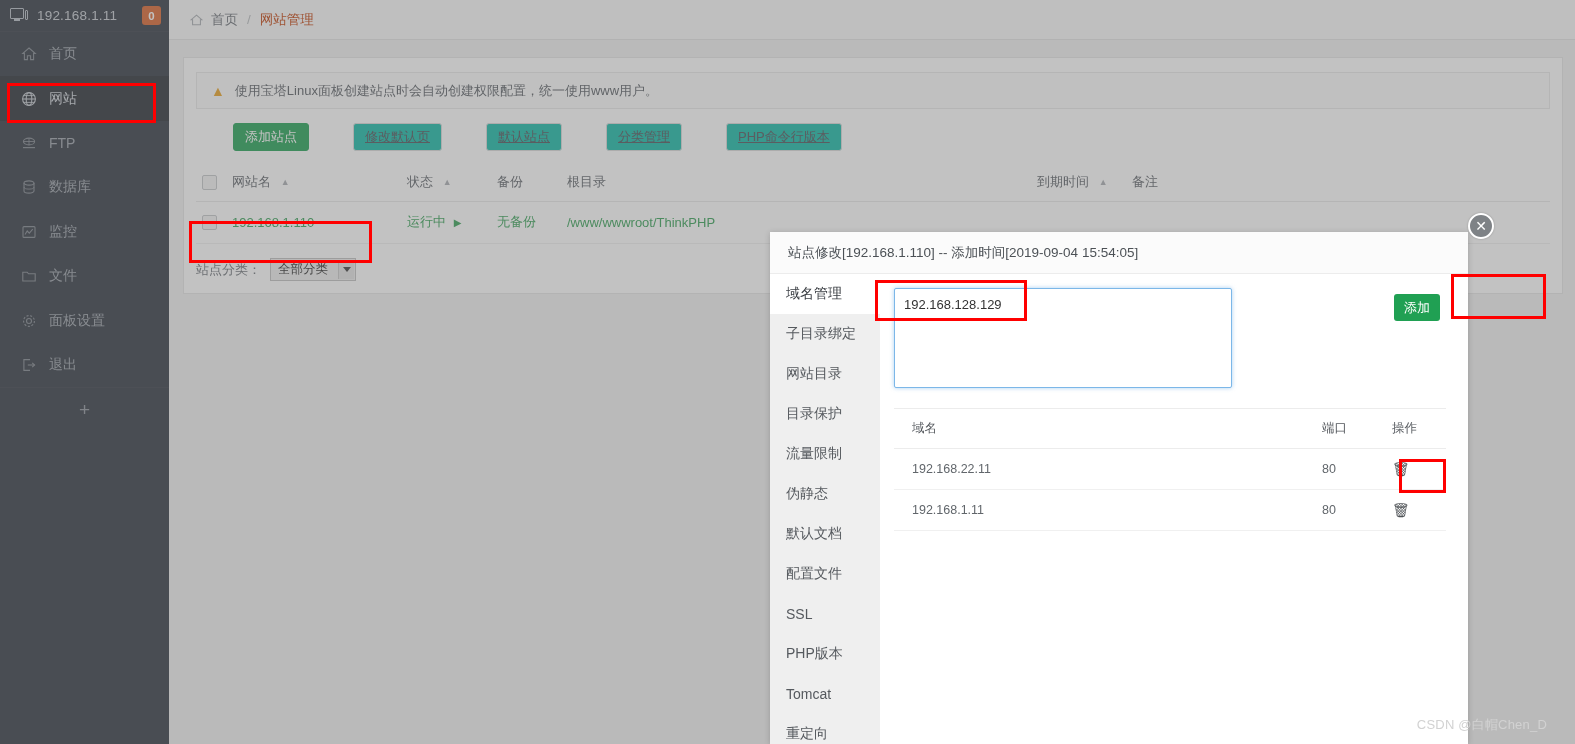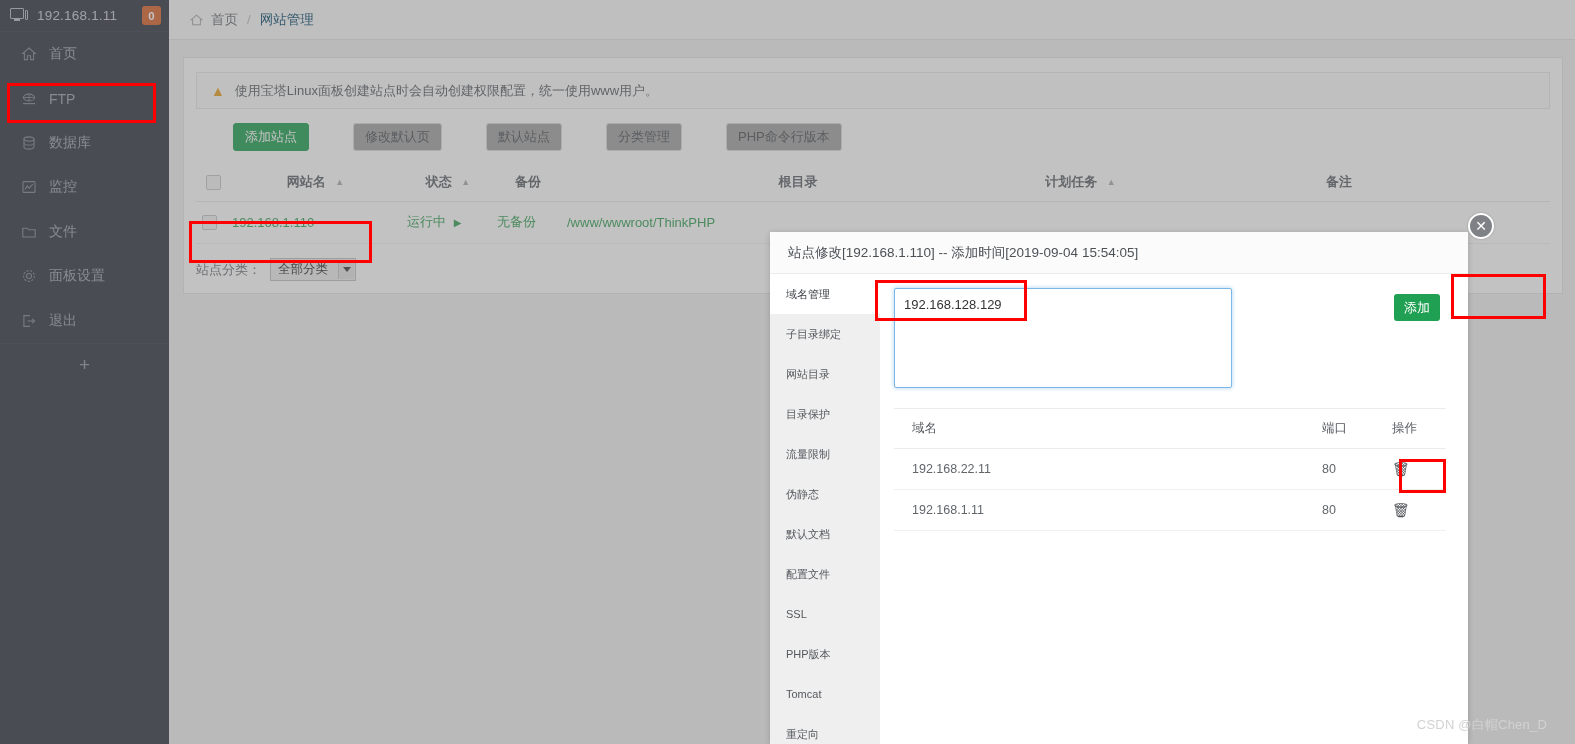--- a/index.html
+++ b/index.html
@@ -85,44 +85,44 @@
 
   .crumb-bar {
     height: 40px; background: #fafafa;
     border-bottom: 1px solid #e4e4e4;
     display: flex; align-items: center;
     padding-left: 20px; gap: 7px;
     font-size: 13.5px; color: #6b7077;
   }
   .crumb-bar .home-icon { width: 15px; height: 14px; flex:0 0 15px; }
   .crumb-bar .sep { color: #b9bcbf; padding: 0 2px; }
-  .crumb-bar .cur { color: #0c4a6e; }
+  .crumb-bar .cur { color: #c2410c; }
 
   .content-wrap { padding: 17px 12px 0 14px; }
   .panel { background: #fff; border: 1px solid #e6e6e6; min-height: 225px; padding: 14px 12px 12px 12px; }
 
   .notice {
     background: #fbfbfb; border: 1px solid #e9e9e9;
     height: 37px; display:flex; align-items:center; gap: 10px;
     padding: 0 14px; font-size: 13px; color: #585d63;
   }
   .warn-ico { color: #e8a020; font-size: 14px; line-height: 1; }
 
   .btnbar { display: flex; gap: 7px; margin-top: 14px; }
   .btn {
     height: 28px; padding: 0 11px;
     display: inline-flex; align-items: center; justify-content: center;
     font-size: 13px; border-radius: 3px; cursor: pointer; white-space: nowrap; margin-left: 37px;
   }
-  .btn.default { background: #a3a3a3; border: 1px solid #d9d9d9; color: #4e5258; }
+  .btn.default { background: #14b8a6; border: 1px solid #d9d9d9; color: #4e5258; text-decoration: underline; }
   .btn.green { background: #20a053; border: 1px solid #20a053; color: #fff; }
 
   table.sites { width: 100%; border-collapse: collapse; margin-top: 13px; font-size: 13px; }
   table.sites thead th {
-    text-align: center; font-weight: bold; color: #5d6268;
+    text-align: left; font-weight: normal; color: #5d6268;
     border-bottom: 1px solid #e8e8e8; padding: 9px 4px 10px 4px; white-space: nowrap;
   }
   table.sites tbody td {
     padding: 11px 4px 12px 4px; color: #35a055; border-bottom: 1px solid #f0f0f0;
     white-space: nowrap;
   }
   .cbox {
     width: 15px; height: 15px; border: 1px solid #c3c6c9; background: #f3f3f3;
     border-radius: 2px; display: inline-block; vertical-align: middle; cursor: pointer;
   }
@@ -174,21 +174,21 @@
     font-size: 14px; line-height: 1; cursor: pointer; z-index: 45;
     box-shadow: 0 0 2px rgba(0,0,0,.25);
   }
   .modal-body { flex: 1 1 auto; display: flex; min-height: 0; }
   .modal-menu {
     width: 110px; flex: 0 0 110px; background: #efefef;
     padding-top: 0; overflow: hidden;
   }
   .mm-item {
     height: 40px; display: flex; align-items: center;
-    padding-left: 16px; font-size: 11px; color: #55595e; cursor: pointer;
+    padding-left: 16px; font-size: 14px; color: #55595e; cursor: pointer;
     white-space: nowrap;
   }
   .mm-item.active { background: #ffffff; color: #3b3f44; }
   .modal-main { flex: 1 1 auto; padding: 14px 22px 0 14px; min-width: 0; position: relative; }
 
   .dom-row { display: flex; align-items: flex-start; gap: 4px; }
   .dom-ta {
     width: 338px; height: 100px; resize: none;
     border: 1px solid #7cb7e8; outline: none;
     box-shadow: 0 0 4px rgba(100,170,230,.55);
@@ -244,20 +244,32 @@
 
       <div class="side-item">
         <span class="sicon">
           <svg width="16" height="16" viewBox="0 0 16 16">
               <path d="M8 2 L14.2 7.4 L12.6 7.4 L12.6 13.6 L9.6 13.6 L9.6 9.8 L6.4 9.8 L6.4 13.6 L3.4 13.6 L3.4 7.4 L1.8 7.4 Z" fill="none" stroke="#8d939b" stroke-width="1.1"></path>
             </svg>
         </span>
         <span>首页</span>
       </div>
 
+      <div class="side-item active">
+        <span class="sicon">
+          <svg width="16" height="16" viewBox="0 0 16 16">
+              <circle cx="8" cy="8" r="6.4" fill="none" stroke="#c2c7cd" stroke-width="1.1"></circle>
+              <ellipse cx="8" cy="8" rx="2.8" ry="6.4" fill="none" stroke="#c2c7cd" stroke-width="1.1"></ellipse>
+              <line x1="1.6" y1="8" x2="14.4" y2="8" stroke="#c2c7cd" stroke-width="1.1"></line>
+              <line x1="2.6" y1="4.6" x2="13.4" y2="4.6" stroke="#c2c7cd" stroke-width=".9"></line>
+              <line x1="2.6" y1="11.4" x2="13.4" y2="11.4" stroke="#c2c7cd" stroke-width=".9"></line>
+            </svg>
+        </span>
+        <span>网站</span>
+      </div>
 
       <div class="side-item">
         <span class="sicon">
           <svg width="16" height="16" viewBox="0 0 16 16">
               <ellipse cx="8" cy="6.5" rx="5.6" ry="3.4" fill="none" stroke="#8d939b" stroke-width="1.1"></ellipse>
               <line x1="2.4" y1="6.5" x2="13.6" y2="6.5" stroke="#8d939b" stroke-width=".9"></line>
               <line x1="8" y1="3.1" x2="8" y2="9.9" stroke="#8d939b" stroke-width=".9"></line>
               <line x1="2" y1="12.6" x2="14" y2="12.6" stroke="#8d939b" stroke-width="1.2"></line>
             </svg>
         </span>
@@ -366,21 +378,21 @@
                 <span>状态</span>
                 <span class="sortcar">▲</span>
               </th>
               <th style="width:70px;">
                 <span>备份</span>
               </th>
               <th style="width:470px;">
                 <span>根目录</span>
               </th>
               <th style="width:95px;">
-                <span>计划任务</span>
+                <span>到期时间</span>
                 <span class="sortcar">▲</span>
               </th>
               <th>
                 <span>备注</span>
               </th>
             </tr>
           </thead>
           <tbody>
             <tr>
               <td style="padding-left:6px;">

